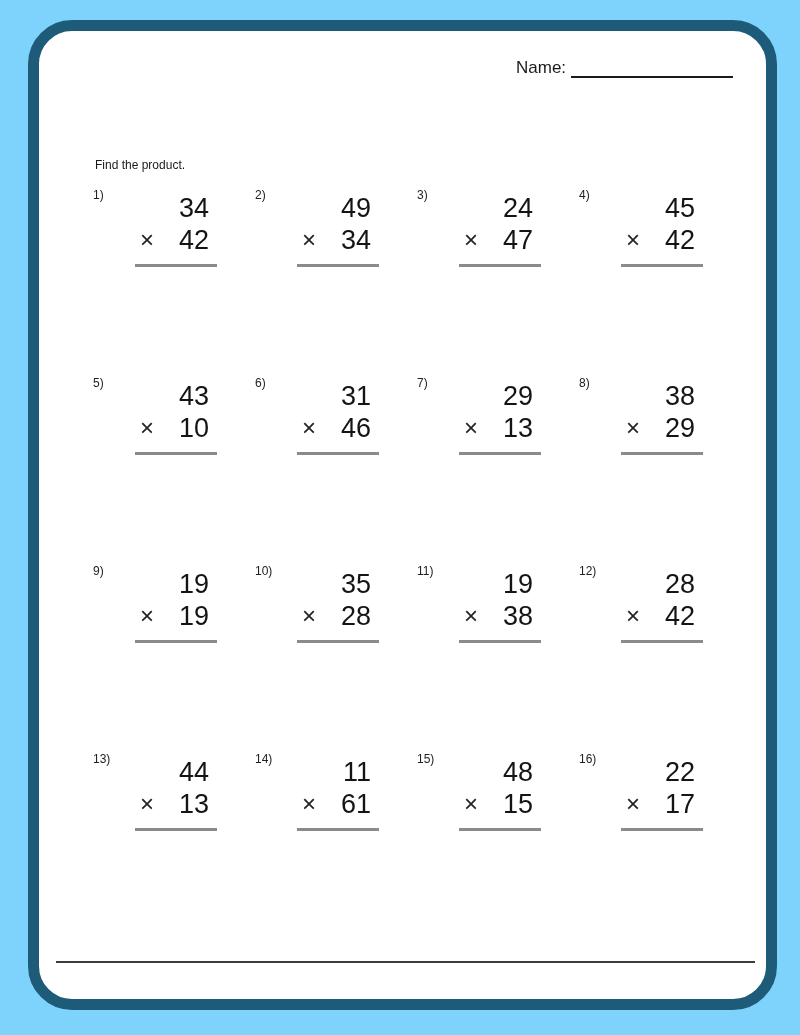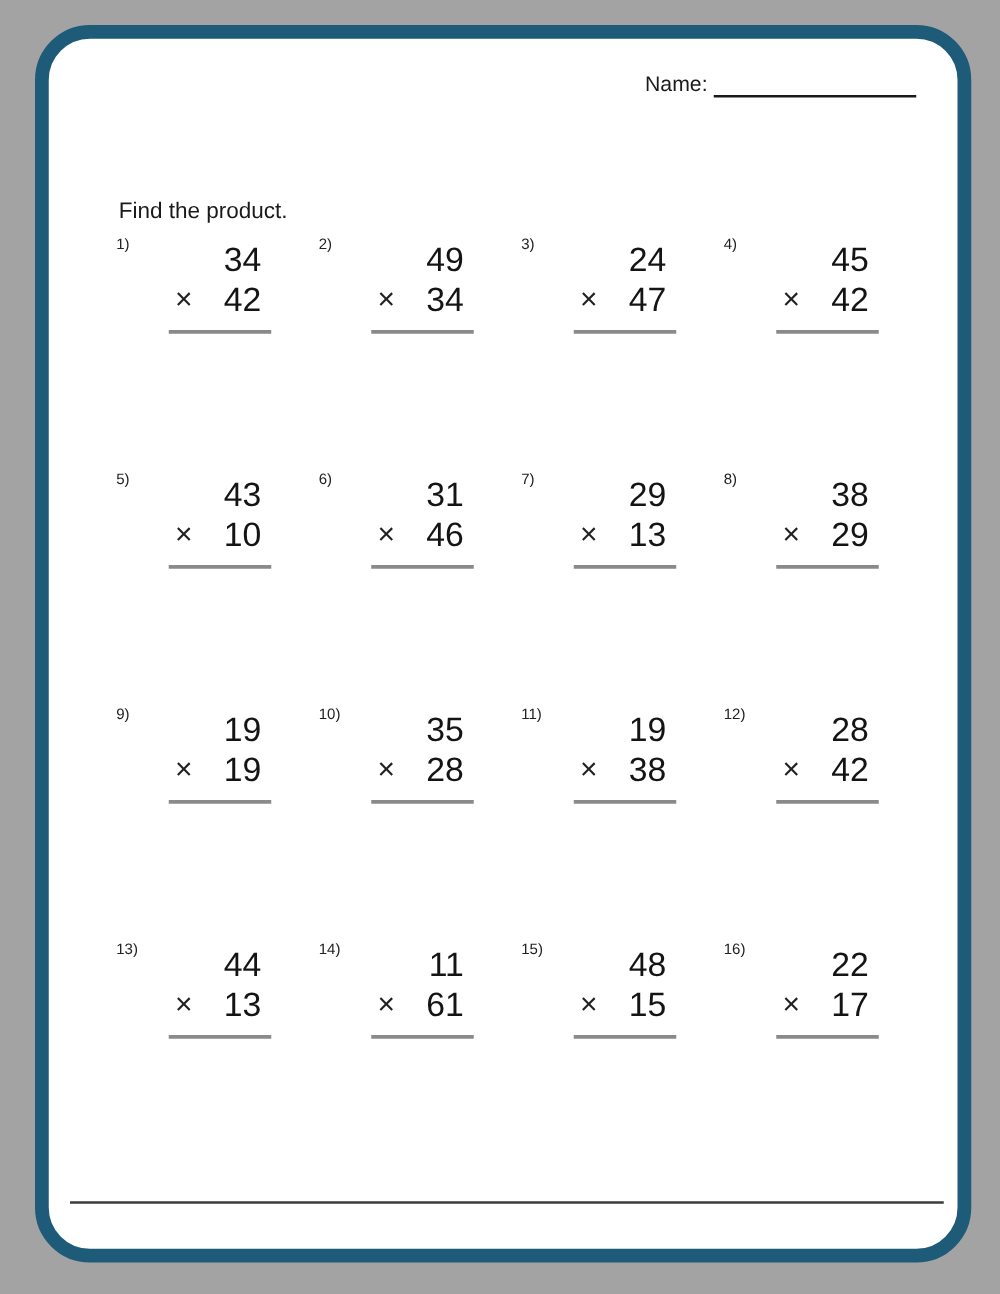--- a/index.html
+++ b/index.html
@@ -6,21 +6,21 @@
     margin: 0;
     padding: 0;
     background: #ffffff;
     font-family: "Liberation Sans", "DejaVu Sans", sans-serif;
     color: #111111;
   }
   .page {
     position: relative;
     width: 800px;
     height: 1035px;
-    background: #a3a3a3;
+    background: #7dd3fc;
     overflow: hidden;
   }
   .sheet-border {
     position: absolute;
     left: 28px;
     top: 20px;
     width: 749px;
     height: 990px;
     box-sizing: border-box;
     border: 11px solid #1e5b78;
@@ -51,21 +51,21 @@
     text-align: center;
     font-size: 30px;
     font-weight: bold;
     letter-spacing: 0.2px;
     color: #0a0a0a;
   }
   .instruction {
     position: absolute;
     left: 95px;
     top: 158px;
-    font-size: 18px;
+    font-size: 12px;
     color: #1a1a1a;
   }
   .problems-grid {
     position: absolute;
     left: 93px;
     top: 186px;
     display: grid;
     grid-template-columns: repeat(4, 162px);
     grid-auto-rows: 188px;
   }

